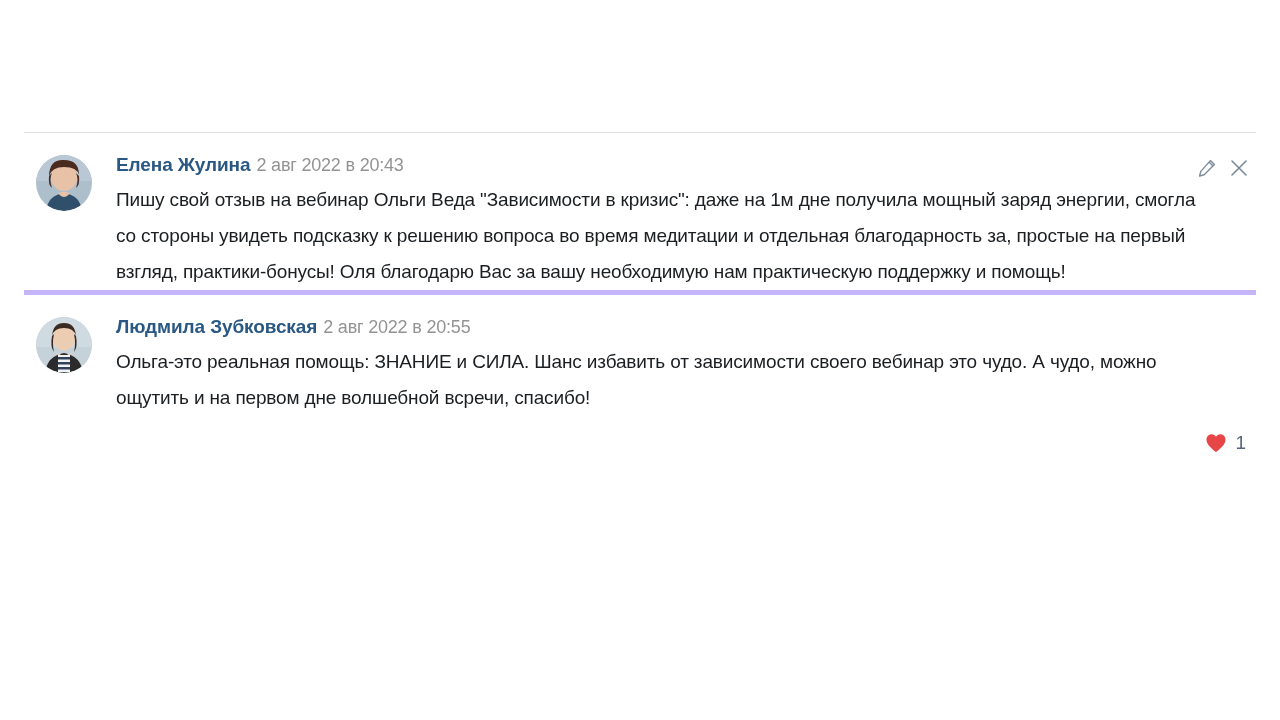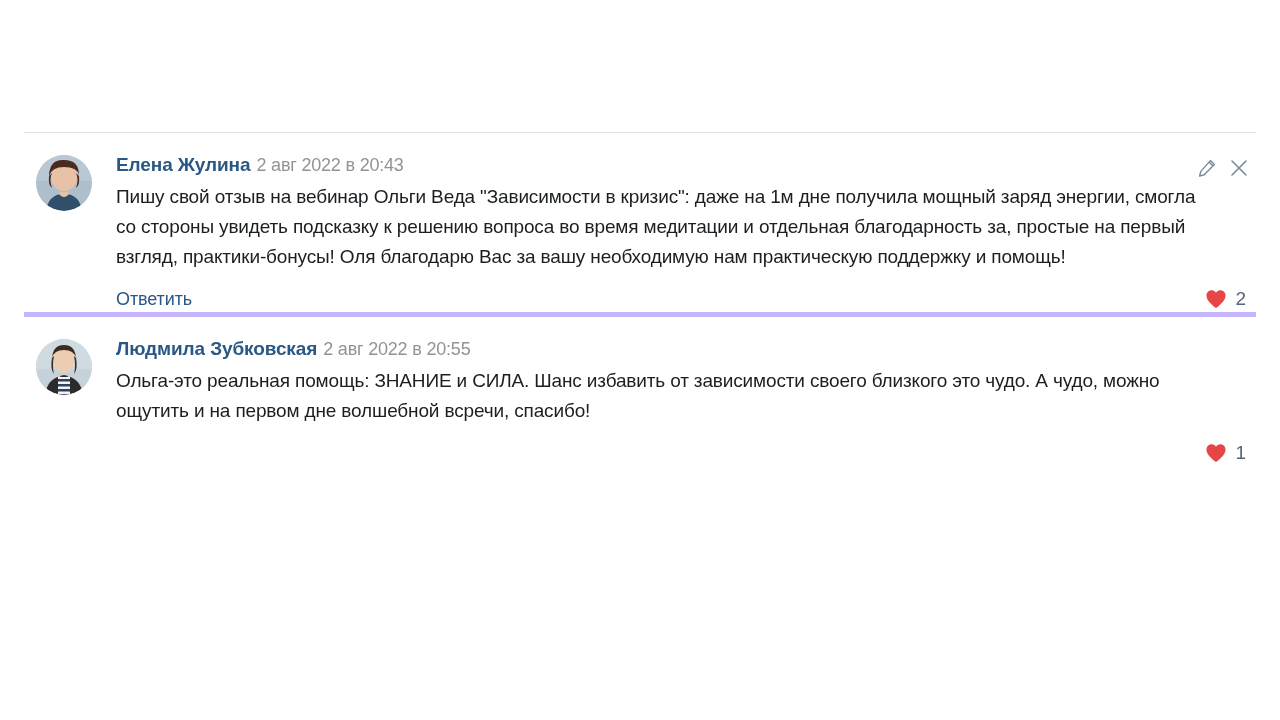--- a/index.html
+++ b/index.html
@@ -80,21 +80,21 @@
 
   .timestamp {
     font-size: 18px;
     color: #939393;
     margin-left: 6px;
     letter-spacing: -0.2px;
   }
 
   .text {
     font-size: 19px;
-    line-height: 30px;
+    line-height: 36px;
     color: #1b1f22;
     letter-spacing: -0.15px;
     word-wrap: break-word;
   }
 
   .actions-row {
     display: flex;
     align-items: center;
     margin-top: 14px;
     height: 26px;
@@ -183,29 +183,20 @@
             </g>
           </svg>
         </div>
       </div>
 
       <div class="body">
         <div class="meta-line">
           <span class="author">Елена Жулина</span><span class="timestamp">2 авг 2022 в 20:43</span>
         </div>
         <div class="text">Пишу свой отзыв на вебинар Ольги Веда "Зависимости в кризис": даже на 1м дне получила мощный заряд энергии, смогла со стороны увидеть подсказку к решению вопроса во время медитации и отдельная благодарность за, простые на первый взгляд, практики-бонусы! Оля благодарю Вас за вашу необходимую нам практическую поддержку и помощь!</div>
-        <div class="actions-row">
-          <span class="reply-link">Ответить</span>
-          <span class="like-block">
-            <svg class="heart" viewBox="0 0 24 22" aria-hidden="true">
-              <path d="M12 21 C12 21 1.5 13.8 1.5 7.4 C1.5 3.8 4.2 1.4 7.2 1.4 C9.4 1.4 11.1 2.7 12 4.2 C12.9 2.7 14.6 1.4 16.8 1.4 C19.8 1.4 22.5 3.8 22.5 7.4 C22.5 13.8 12 21 12 21 Z" fill="#e64646"></path>
-            </svg>
-            <span class="like-count">2</span>
-          </span>
-        </div>
       </div>
 
       <div class="controls">
         <svg class="ctrl-icon" viewBox="0 0 18 18" aria-hidden="true">
           <path d="M12.4 1.6 L16.4 5.6 L6.2 15.8 L1.6 17 L2.8 12.4 Z" fill="none" stroke="#7a8a99" stroke-width="1.4" stroke-linejoin="round"></path>
           <path d="M11 3 L15 7" stroke="#7a8a99" stroke-width="1.4"></path>
         </svg>
         <svg class="ctrl-icon" viewBox="0 0 18 18" aria-hidden="true">
           <path d="M2 2 L16 16 M16 2 L2 16" stroke="#7a8a99" stroke-width="1.6" stroke-linecap="round"></path>
         </svg>
@@ -240,21 +231,21 @@
               </g>
             </g>
           </svg>
         </div>
       </div>
 
       <div class="body">
         <div class="meta-line">
           <span class="author">Людмила Зубковская</span><span class="timestamp">2 авг 2022 в 20:55</span>
         </div>
-        <div class="text">Ольга-это реальная помощь: ЗНАНИЕ и СИЛА. Шанс избавить от зависимости своего близкого это чудо. А чудо, можно ощутить и на первом дне волшебной всречи, спасибо!</div>
+        <div class="text">Ольга-это реальная помощь: ЗНАНИЕ и СИЛА. Шанс избавить от зависимости своего вебинар это чудо. А чудо, можно ощутить и на первом дне волшебной всречи, спасибо!</div>
         <div class="actions-row">
           <span class="reply-link" style="visibility:hidden">Ответить</span>
           <span class="like-block">
             <svg class="heart" viewBox="0 0 24 22" aria-hidden="true">
               <path d="M12 21 C12 21 1.5 13.8 1.5 7.4 C1.5 3.8 4.2 1.4 7.2 1.4 C9.4 1.4 11.1 2.7 12 4.2 C12.9 2.7 14.6 1.4 16.8 1.4 C19.8 1.4 22.5 3.8 22.5 7.4 C22.5 13.8 12 21 12 21 Z" fill="#e64646"></path>
             </svg>
             <span class="like-count">1</span>
           </span>
         </div>
       </div>

